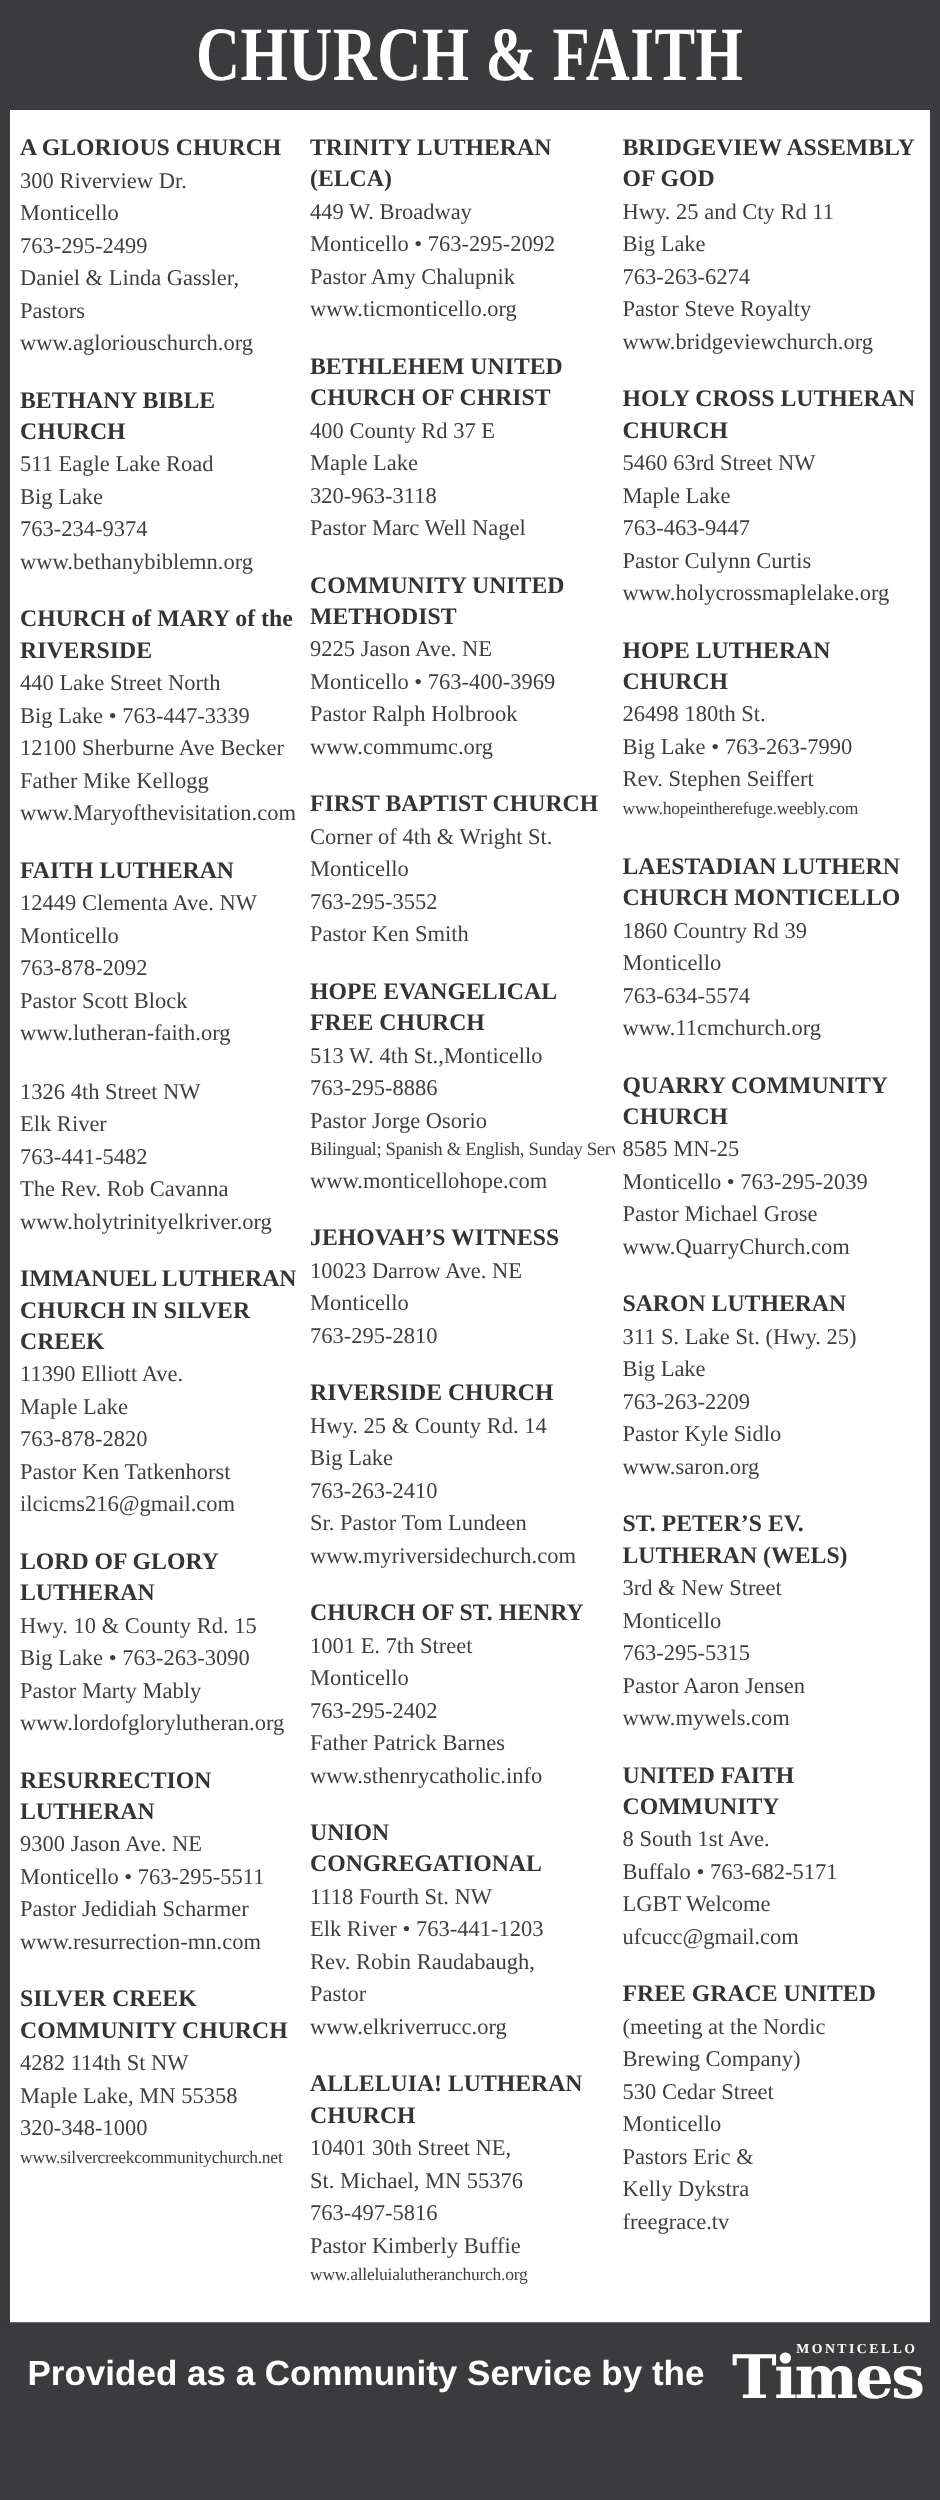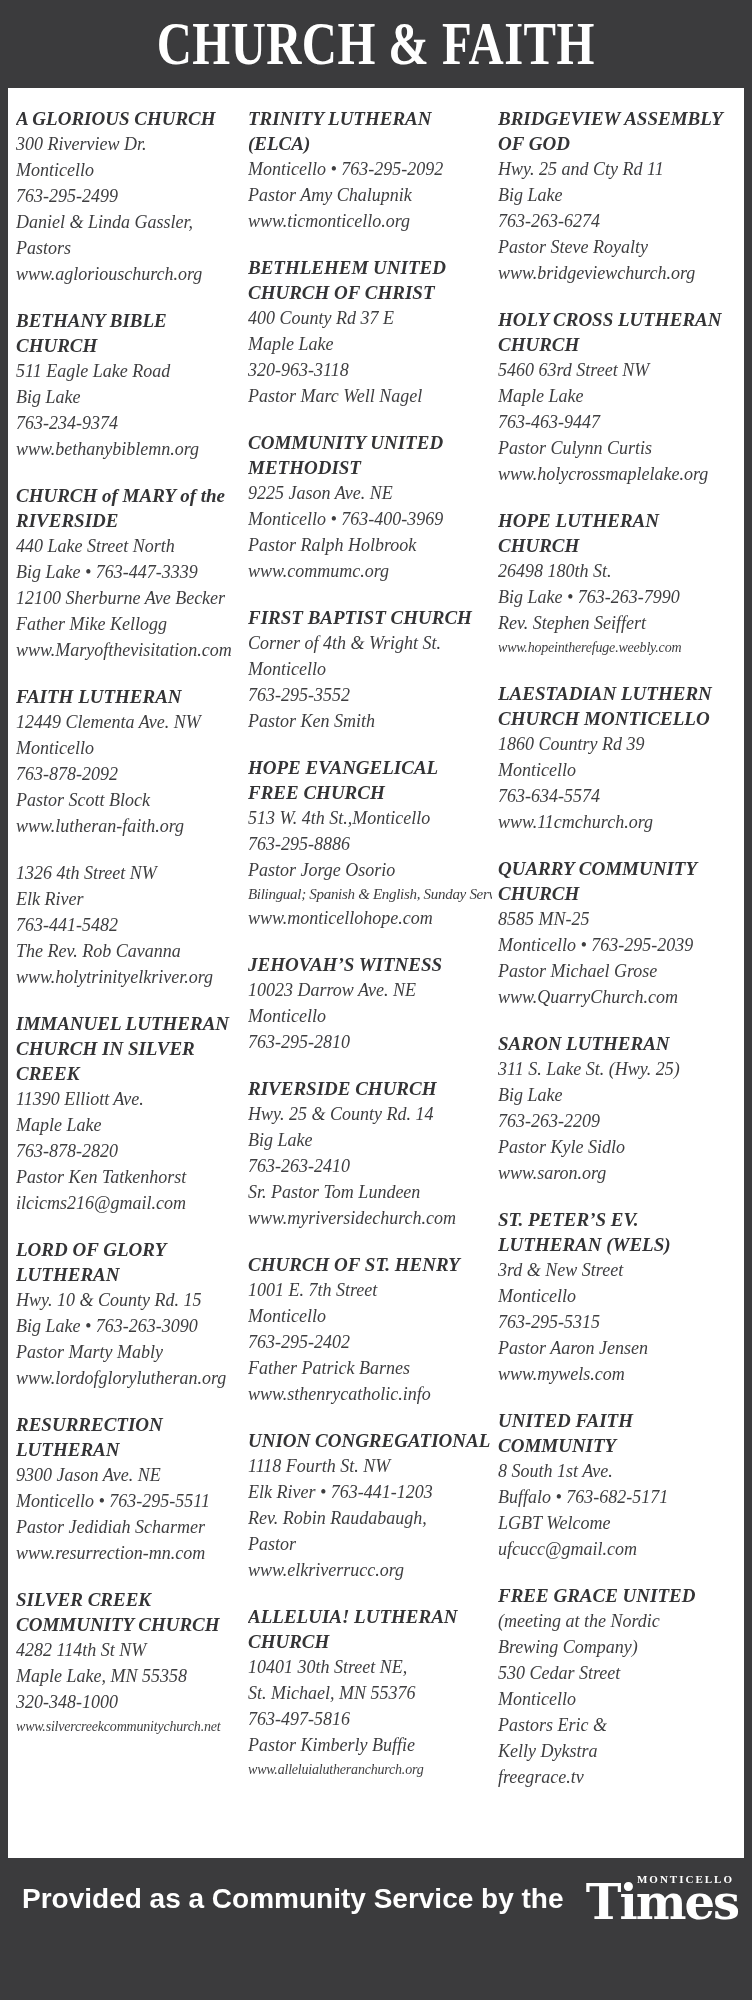--- a/index.html
+++ b/index.html
@@ -31,21 +31,21 @@
     margin:0 8px;
     background:var(--panel);
     display:flex;
     padding:18px 8px 10px 8px;
     overflow:hidden;
   }
   .col{overflow:hidden;}
   .col-1{width:224px;margin-right:8px;}
   .col-2{width:244px;margin-right:6px;}
   .col-3{width:236px;}
-  .entry{margin-bottom:21px;font-style:italic;}
+  .entry{margin-bottom:21px;}
   .entry .name{
     font-weight:700;font-size:19px;line-height:25px;color:var(--ink-bold);
   }
   .entry .line{
     font-size:18px;line-height:26px;color:var(--ink);
   }
   .entry .line.small{
     font-size:14px;line-height:24px;letter-spacing:-0.2px;white-space:nowrap;
   }
   .entry .line.xsmall{
@@ -148,20 +148,21 @@
           <div class="name">SILVER CREEK COMMUNITY CHURCH</div>
           <div class="line">4282 114th St NW</div>
           <div class="line">Maple Lake, MN 55358</div>
           <div class="line">320-348-1000</div>
           <div class="line small">www.silvercreekcommunitychurch.net</div>
         </div>
       </div>
     <div class="col col-2">
         <div class="entry">
           <div class="name">TRINITY LUTHERAN (ELCA)</div>
+          <div class="line">449 W. Broadway</div>
           <div class="line">Monticello • 763-295-2092</div>
           <div class="line">Pastor Amy Chalupnik</div>
           <div class="line">www.ticmonticello.org</div>
         </div>
         <div class="entry">
           <div class="name">BETHLEHEM UNITED CHURCH OF CHRIST</div>
           <div class="line">400 County Rd 37 E</div>
           <div class="line">Maple Lake</div>
           <div class="line">320-963-3118</div>
           <div class="line">Pastor Marc Well Nagel</div>

